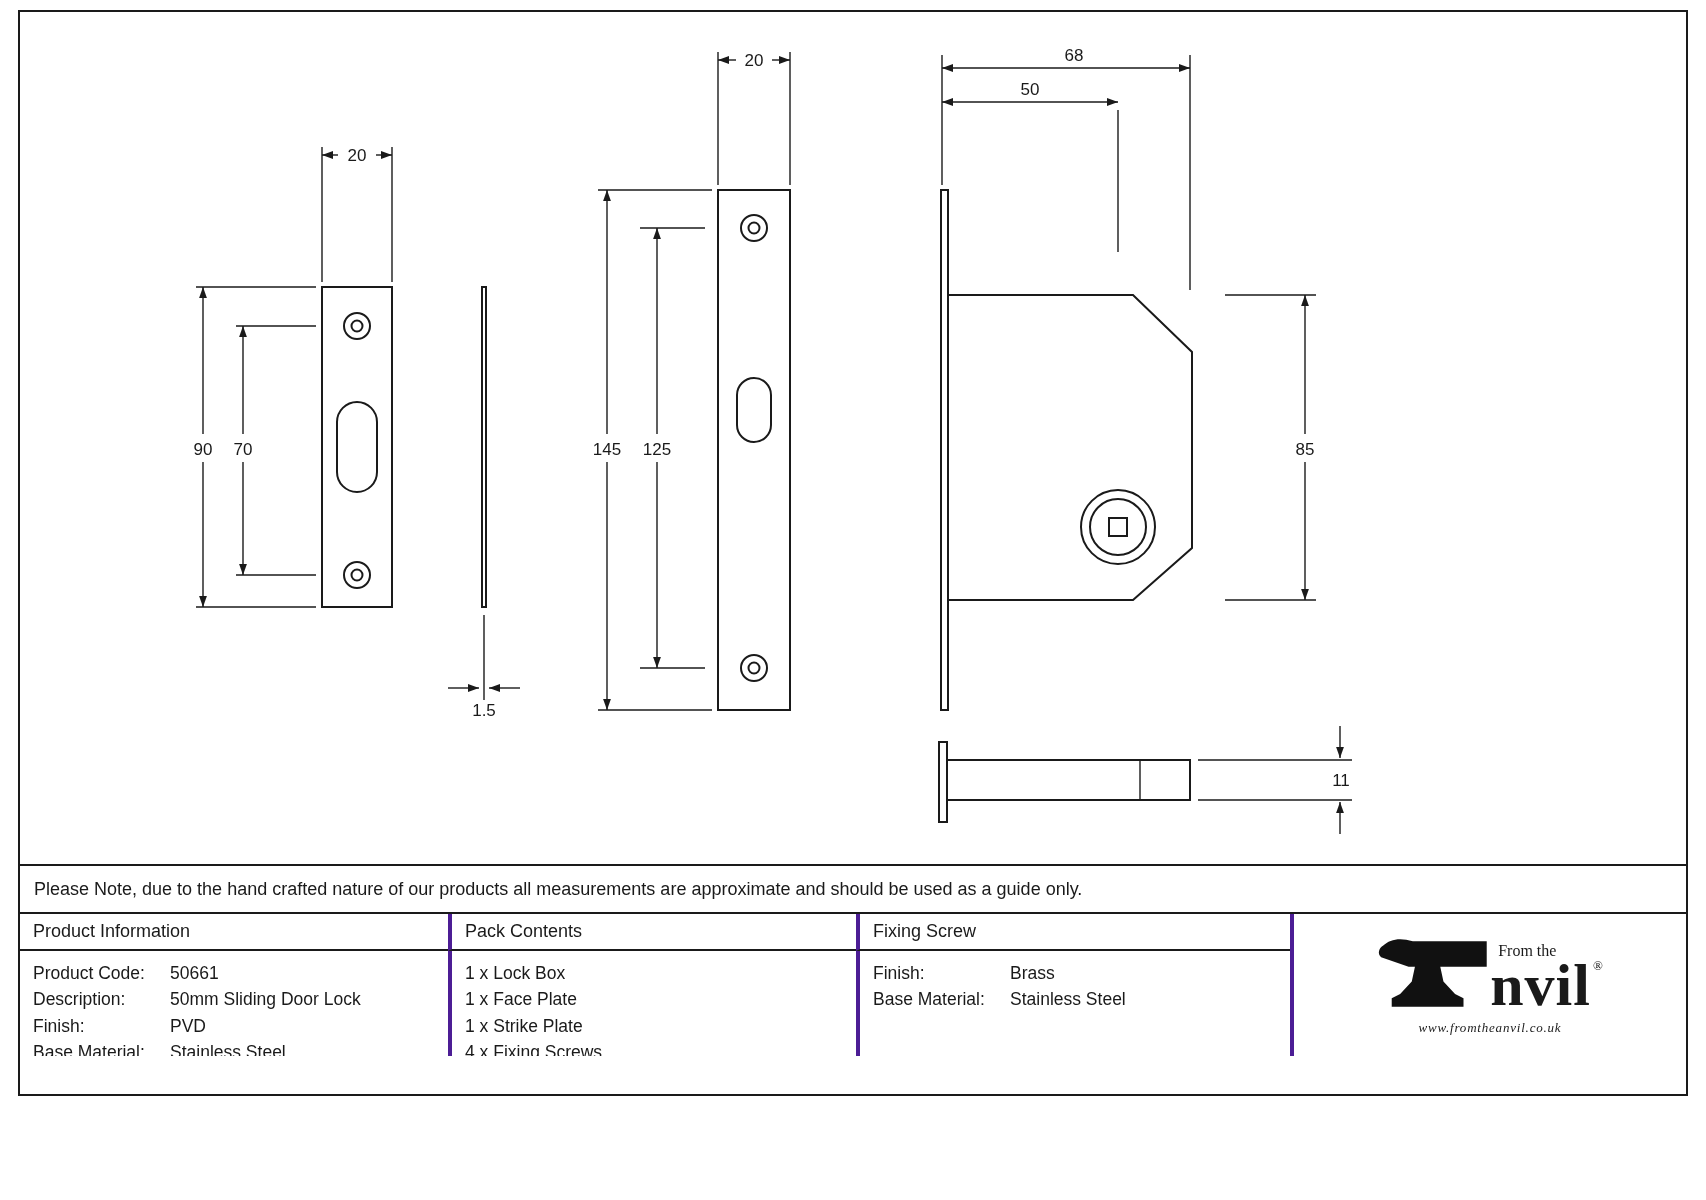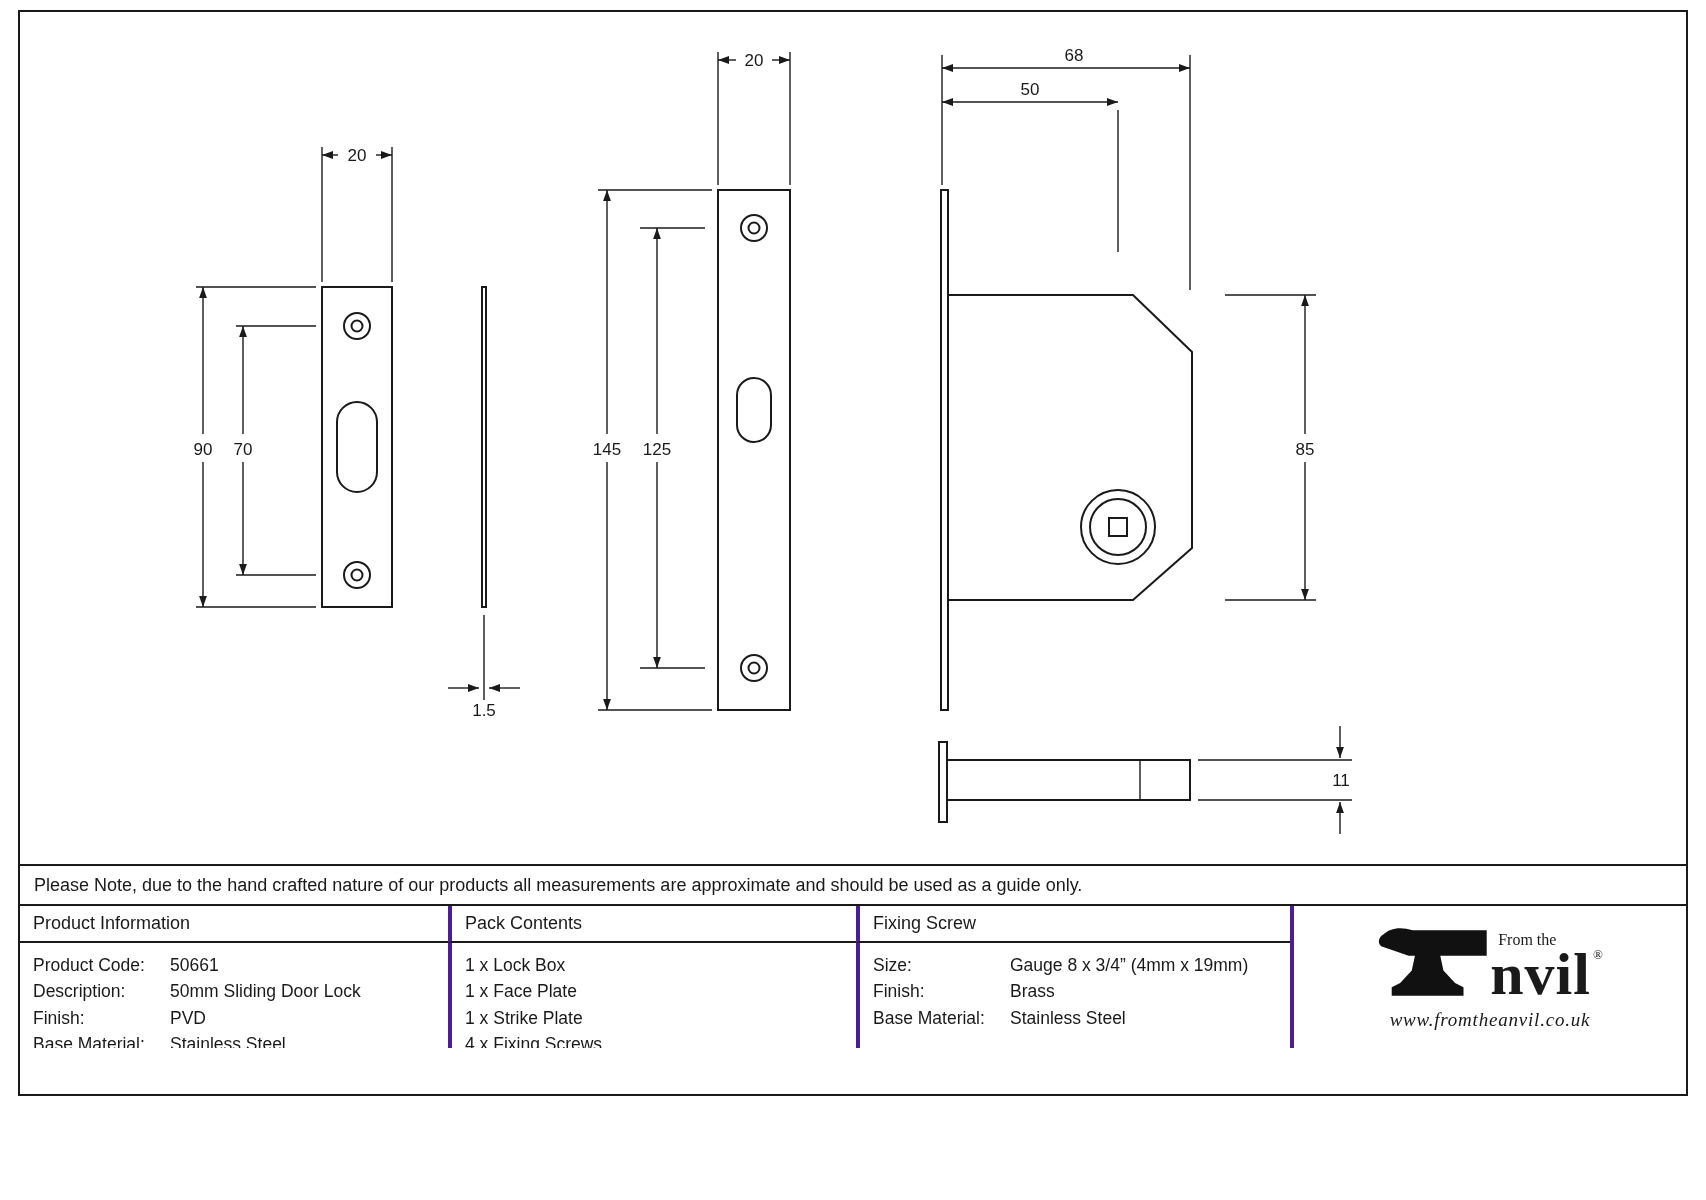--- a/index.html
+++ b/index.html
@@ -19,21 +19,21 @@
   .obj  { stroke:#1a1a1a; stroke-width:2; fill:#ffffff; }
   .thin { stroke:#1a1a1a; stroke-width:2; fill:#ffffff; }
   .dim  { stroke:#1a1a1a; stroke-width:1.4; fill:none; }
   .mask { fill:#ffffff; stroke:none; }
   text.dimlabel {
     font-family:"Liberation Sans", sans-serif;
     font-size:17px; fill:#1a1a1a; text-anchor:middle;
   }
 
   .note-bar {
-    height:40px; border-top:2px solid #1a1a1a;
+    height:48px; border-top:2px solid #1a1a1a;
     display:flex; align-items:center; padding:0 14px; font-size:18px;
   }
   .info-grid {
     display:grid;
     grid-template-columns:428px 408px 434px 1fr;
     grid-template-rows:37px 1fr;
     border-top:2px solid #1a1a1a;
     height:144px;
   }
   .cell { padding:6px 13px; font-size:17.5px; overflow:hidden; }
@@ -48,21 +48,21 @@
     grid-column:4; grid-row:1 / 3;
     display:flex; flex-direction:column; align-items:center; justify-content:center;
     padding:6px;
   }
   .logo-top { display:flex; align-items:flex-end; }
   .anvil-svg { width:118px; height:76px; display:block; }
   .logo-words { display:flex; flex-direction:column; margin-left:-4px; }
   .from-the { font-family:"Liberation Serif", serif; font-size:16px; margin-left:8px; margin-bottom:1px; }
   .brand-line { font-family:"Liberation Serif", serif; font-weight:bold; font-size:60px; line-height:0.82; letter-spacing:1px; }
   .reg { font-family:"Liberation Serif", serif; font-weight:normal; font-size:13px; vertical-align:top; margin-left:2px; }
-  .logo-url { font-family:"Liberation Serif", serif; font-style:italic; font-size:19px; letter-spacing:0.8px; margin-top:9px; }
+  .logo-url { font-family:"Liberation Serif", serif; font-style:italic; font-size:13px; letter-spacing:0.8px; margin-top:9px; }
 </style>
 </head>
 <body>
 
 <div class="page">
 
   <svg class="drawing" viewBox="20 12 1666 852" width="1666" height="852" xmlns="http://www.w3.org/2000/svg">
     <defs>
       <marker id="arw" markerWidth="12" markerHeight="9" refX="11" refY="4.5" orient="auto-start-reverse" markerUnits="userSpaceOnUse">
         <path d="M0,0.6 L11,4.5 L0,8.4 Z" fill="#1a1a1a"></path>
@@ -211,24 +211,20 @@
 
     <div class="cell body-cell bl">
       <span class="pack-line">1 x Lock Box</span>
       <span class="pack-line">1 x Face Plate</span>
       <span class="pack-line">1 x Strike Plate</span>
       <span class="pack-line">4 x Fixing Screws</span>
     </div>
 
     <div class="cell body-cell bl">
       <div class="kv">
-        <span class="k">Size:</span>
-        <span class="v">Gauge 8 x 3/4” (4mm x 19mm)</span>
-      </div>
-      <div class="kv">
         <span class="k">Finish:</span>
         <span class="v">Brass</span>
       </div>
       <div class="kv">
         <span class="k">Base Material:</span>
         <span class="v">Stainless Steel</span>
       </div>
     </div>
 
   </div>

